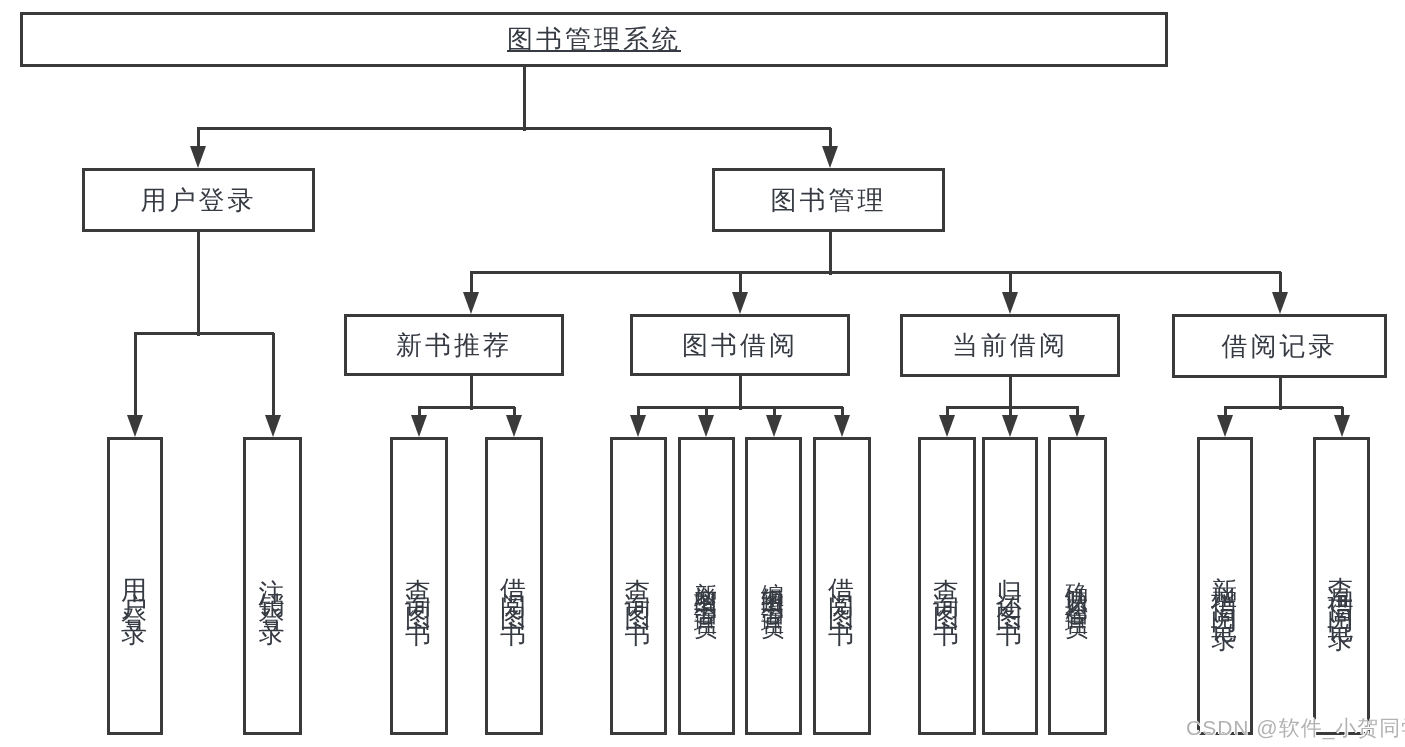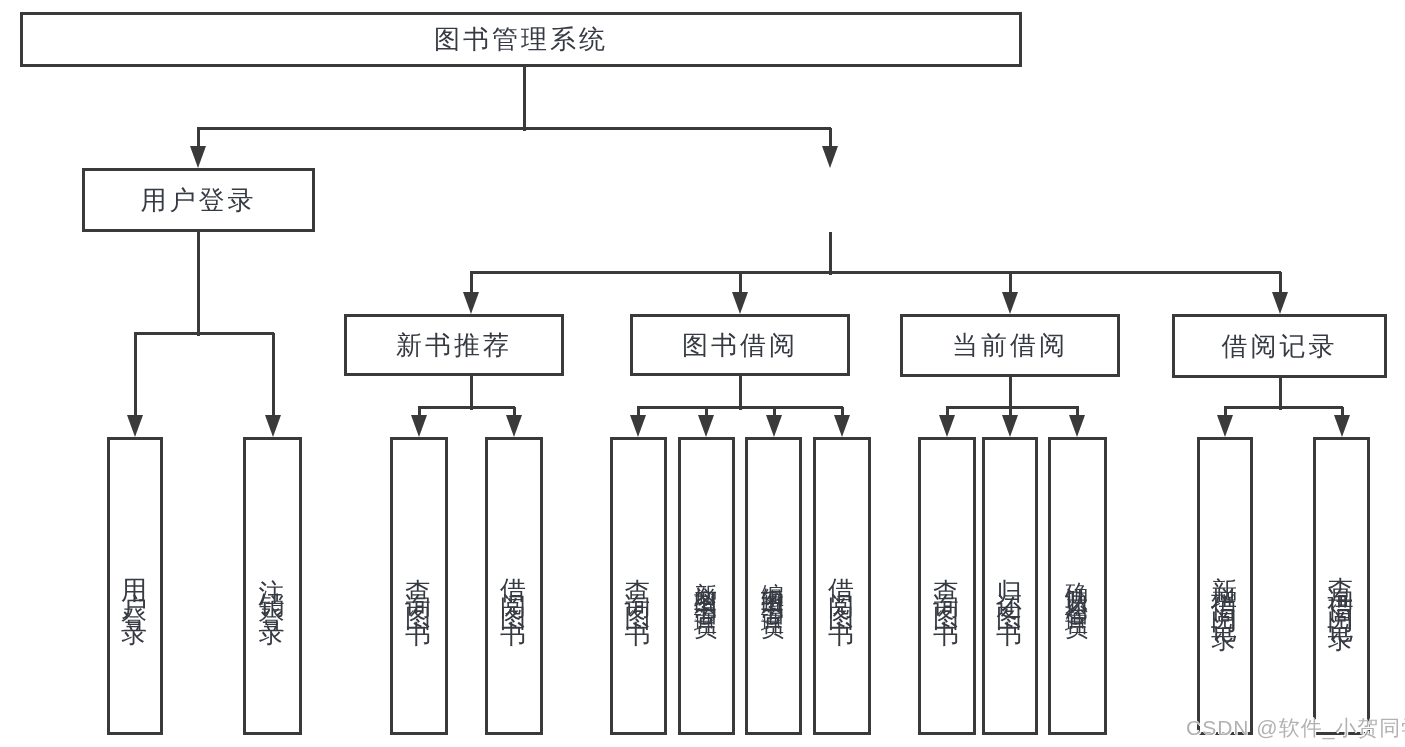--- a/index.html
+++ b/index.html
@@ -22,21 +22,21 @@
     writing-mode:vertical-rl;
     text-orientation:mixed;
     font-size:26px;
     letter-spacing:14px;
     color:#363a42;
   }
   .leaf.mid span{letter-spacing:10px;}
   .leaf.long span{font-size:23px;letter-spacing:5px;}
 
   
-  #n-root {left:20px;  top:12px;  width:1002px;height:55px;}
+  #n-root {left:20px;  top:12px;  width:1148px;height:55px;text-decoration:underline;}
   #n-login{left:82px;  top:168px; width:233px; height:64px;}
   #n-mgmt {left:712px; top:168px; width:233px; height:64px;}
   #n-l3-1 {left:344px; top:314px; width:220px; height:62px;}
   #n-l3-2 {left:630px; top:314px; width:220px; height:62px;}
   #n-l3-3 {left:900px; top:314px; width:220px; height:63px;}
   #n-l3-4 {left:1172px;top:314px; width:215px; height:64px;}
   #n-leaf-1 {left:107px; width:56px;}
   #n-leaf-2 {left:243px; width:59px;}
   #n-leaf-3 {left:390px; width:58px;}
   #n-leaf-4 {left:485px; width:58px;}
@@ -65,20 +65,21 @@
   }
 </style>
 </head>
 <body>
 
 <div class="canvas">
 
   <div class="node" id="n-root">图书管理系统</div>
 
   <div class="node" id="n-login">用户登录</div>
+  <div class="node" id="n-mgmt">图书管理</div>
 
   <div class="node" id="n-l3-1">新书推荐</div>
   <div class="node" id="n-l3-3">当前借阅</div>
   <div class="node" id="n-l3-2">图书借阅</div>
   <div class="node" id="n-l3-4">借阅记录</div>
 
   <div class="node leaf" id="n-leaf-1">
     <span>用户登录</span>
     </div>
   <div class="node leaf" id="n-leaf-2">

